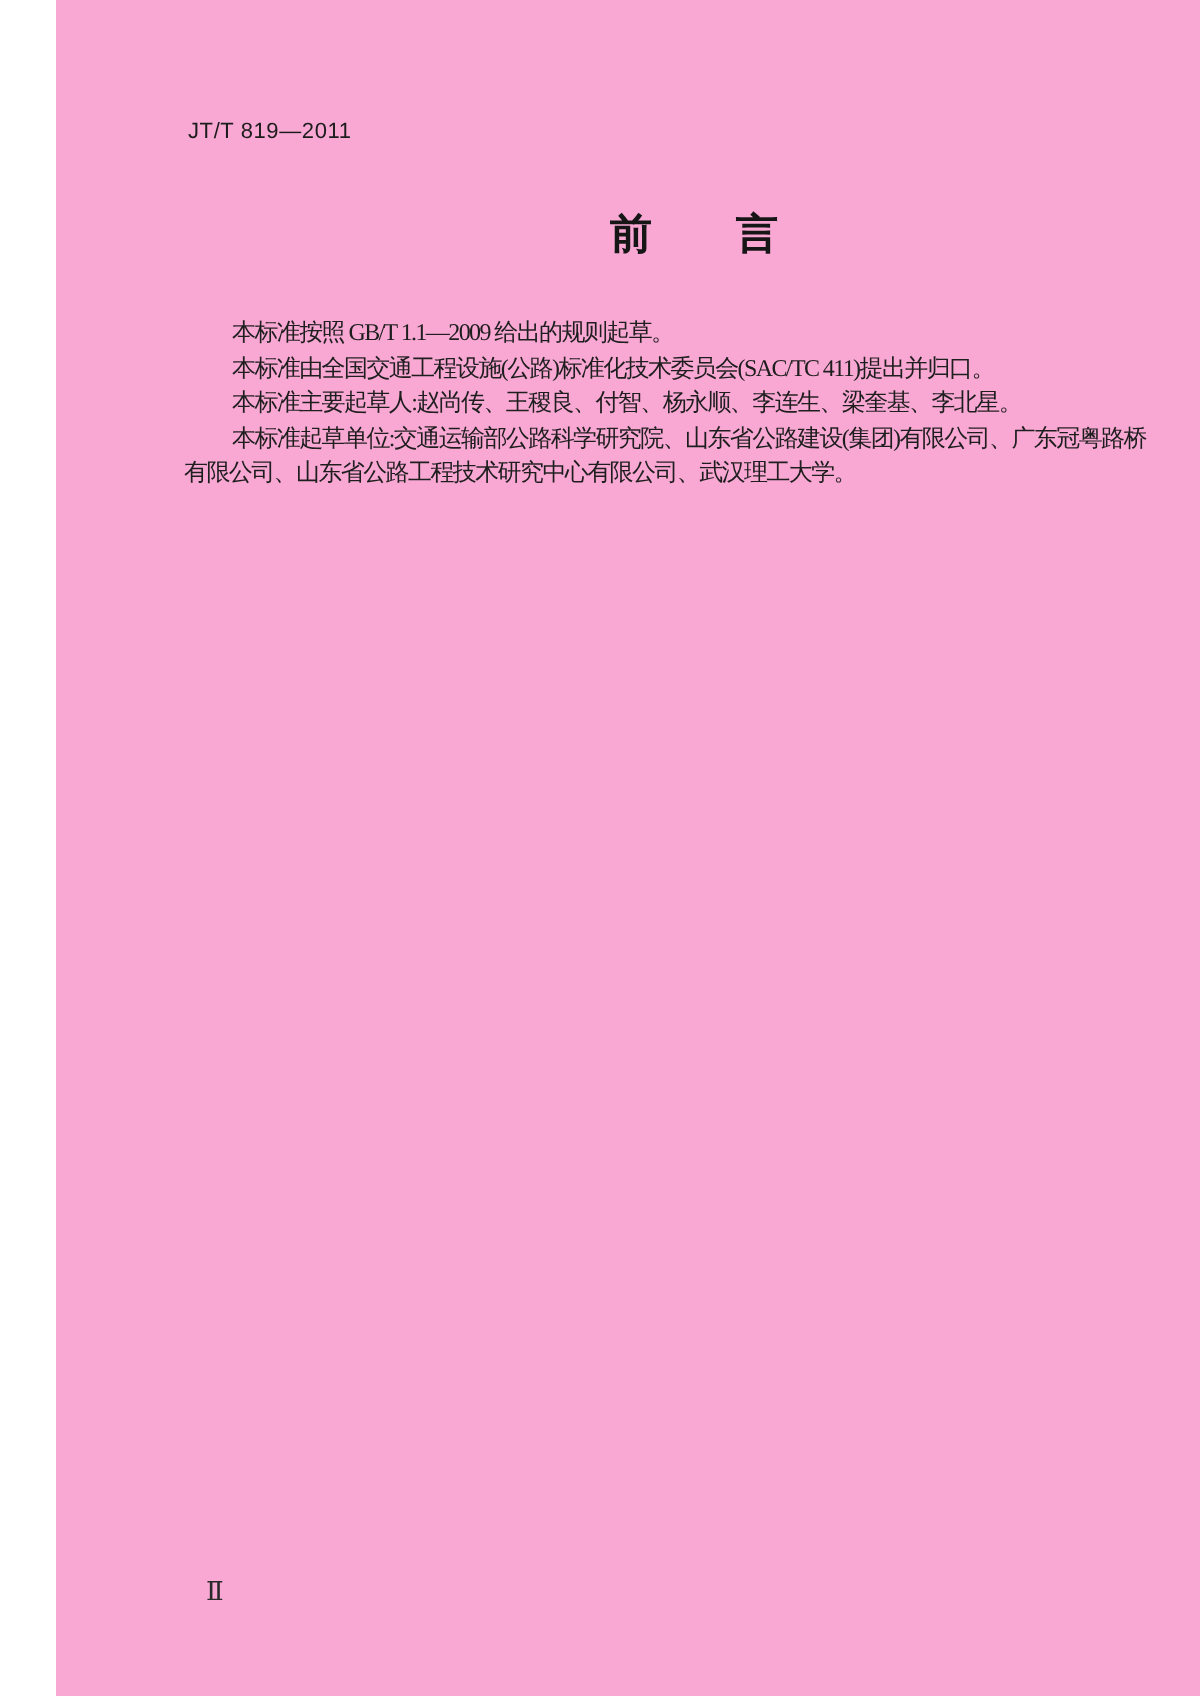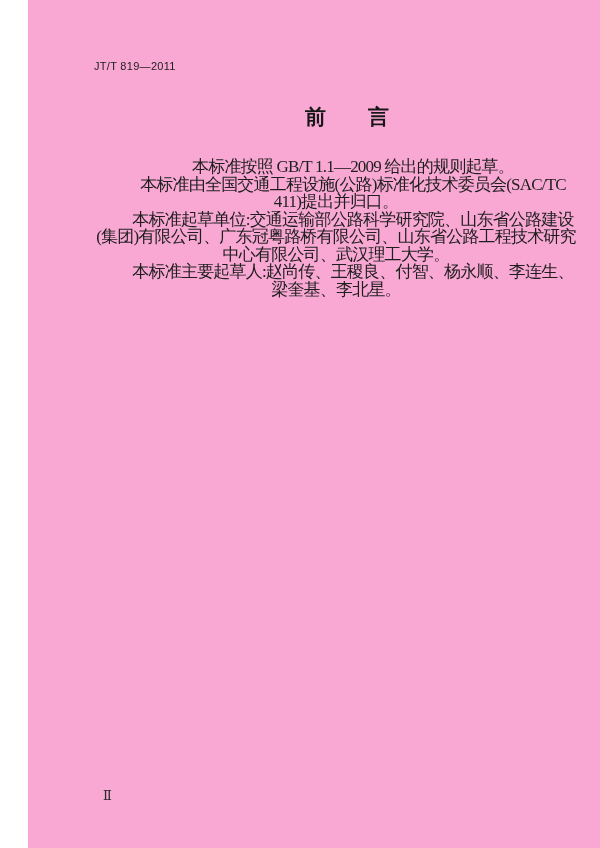--- a/index.html
+++ b/index.html
@@ -39,25 +39,24 @@
     font-size: 21px;
     color: #161616;
     transform: translateX(19px);
     white-space: pre;
   }
   .doc-body {
     position: absolute;
     left: 64px;
     top: 158px;
     width: 488px;
-    font-size: 17px;
+    font-size: 12px;
     line-height: 17.5px;
     letter-spacing: -0.8px;
     color: #1e1e1e;
-    text-align: center;
   }
   .doc-body p {
     margin: 0;
     padding: 0;
     text-indent: 2em;
   }
   .page-number {
     position: absolute;
     left: 75px;
     top: 788px;
@@ -70,19 +69,19 @@
 
 <div class="page">
 
   <div class="doc-header">JT/T 819—2011</div>
 
   <h1 class="doc-title">前　　言</h1>
 
   <div class="doc-body">
     <p>本标准按照 GB/T 1.1—2009 给出的规则起草。</p>
     <p>本标准由全国交通工程设施(公路)标准化技术委员会(SAC/TC 411)提出并归口。</p>
+    <p>本标准主要起草人:赵尚传、王稷良、付智、杨永顺、李连生、梁奎基、李北星。</p>
     <p>本标准起草单位:交通运输部公路科学研究院、山东省公路建设(集团)有限公司、广东冠粤路桥有限公司、山东省公路工程技术研究中心有限公司、武汉理工大学。</p>
-    <p>本标准主要起草人:赵尚传、王稷良、付智、杨永顺、李连生、梁奎基、李北星。</p>
   </div>
 
   <div class="page-number">Ⅱ</div>
 
 </div>
 
 </body></html>

